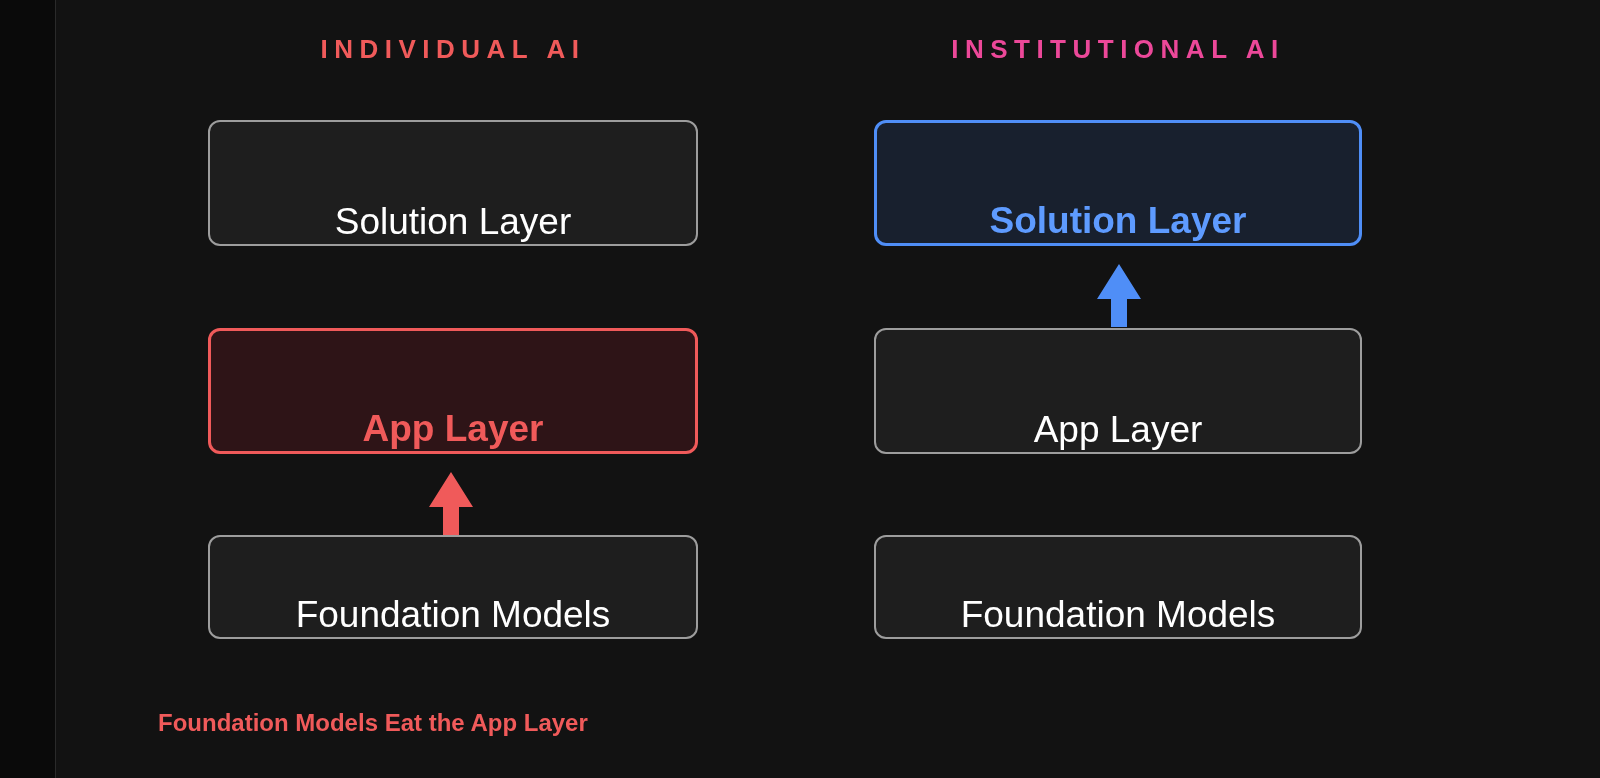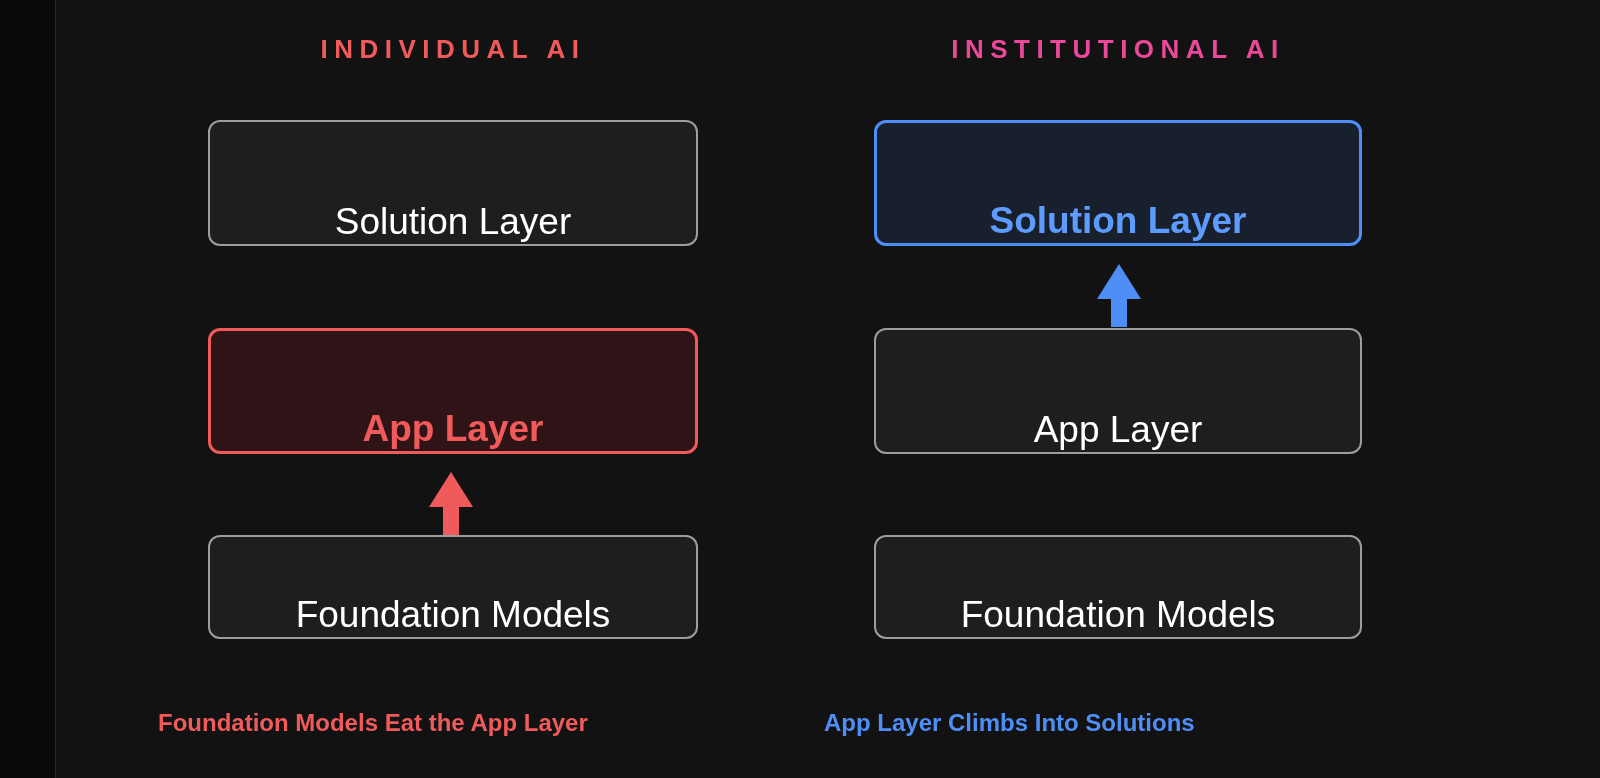--- a/index.html
+++ b/index.html
@@ -198,16 +198,15 @@
     </div>
 
     <div class="layer-box inactive row-middle">
       <span class="layer-label">App Layer</span>
     </div>
 
     <div class="layer-box inactive row-bottom">
       <span class="layer-label">Foundation Models</span>
     </div>
 
-    <div class="caption accent-blue">App Layer Climbs Into Solutions</div>
   </div>
 
 </div>
 
 </body></html>

